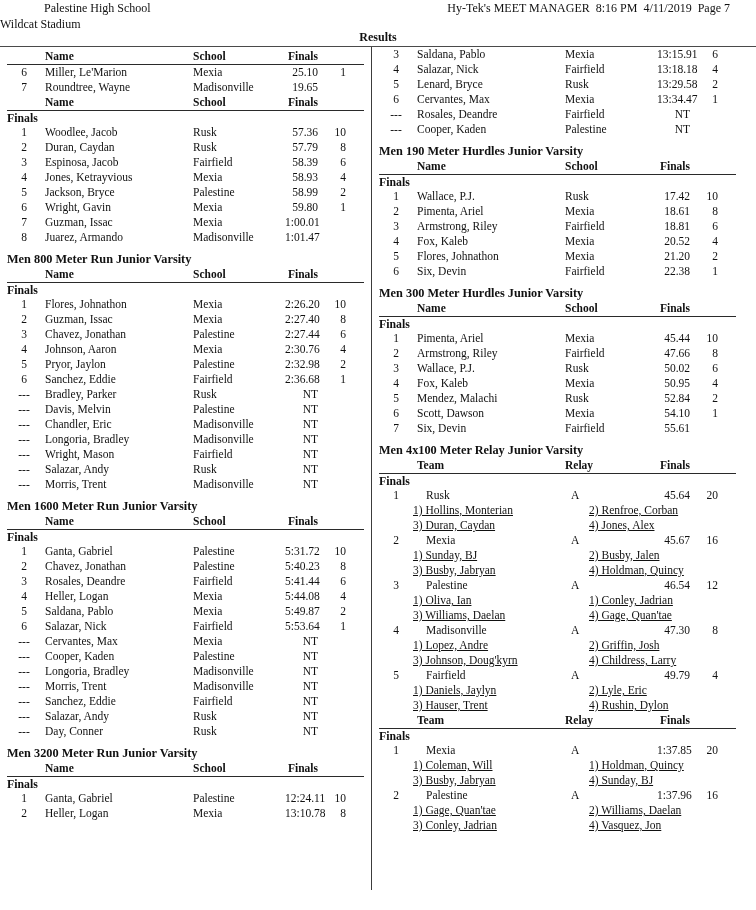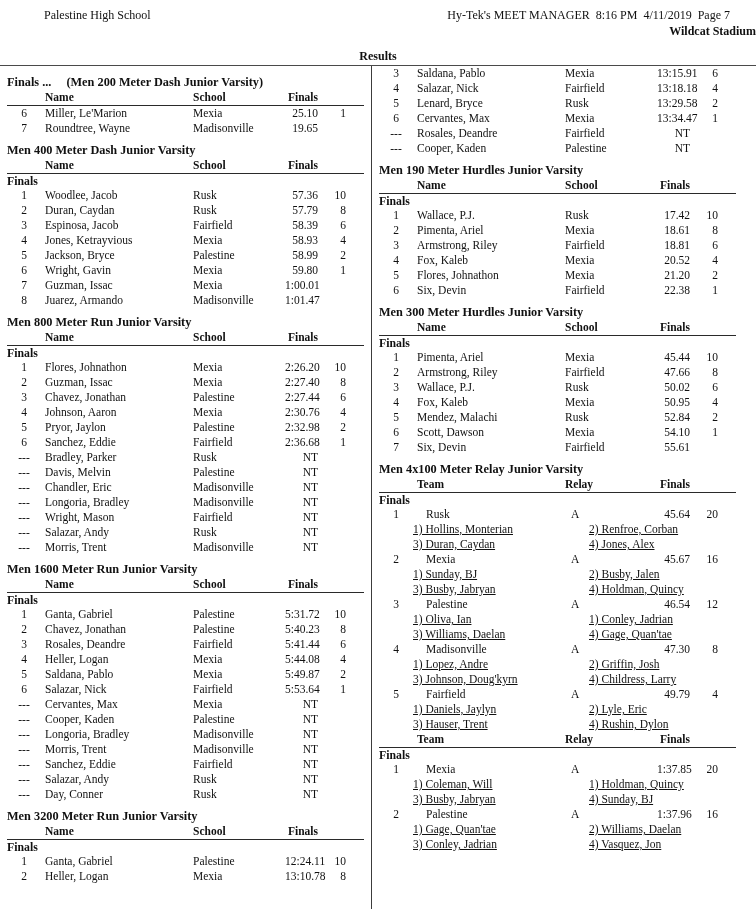--- a/index.html
+++ b/index.html
@@ -6,25 +6,25 @@
   html,body { background:#ffffff; }
   body {
     width:756px; height:910px;
     font-family:"Liberation Serif", serif;
     color:#111;
     -webkit-font-smoothing:antialiased;
   }
   .page { width:756px; height:910px; position:relative; overflow:hidden; background:#fff; }
 
   
-  .top-line { display:flex; justify-content:space-between; padding:8px 26px 0 44px; font-size:12px; line-height:14px; }
+  .top-line { display:flex; justify-content:space-between; padding:1px 26px 0 44px; font-size:12px; line-height:14px; }
   .pre { white-space:pre; }
   .meet-title { text-align:center; font-weight:bold; font-size:12.5px; line-height:14px; margin-top:3px; }
-  .venue { text-align:right; font-weight:bold; font-size:12px; line-height:14px; margin-top:2px; }
-  .results-label { text-align:center; font-weight:bold; font-size:12px; line-height:13px; margin-top:12px; padding-bottom:2px; border-bottom:1px solid #4a4a4a; }
+  .venue { text-align:left; font-weight:normal; font-size:12px; line-height:14px; margin-top:2px; }
+  .results-label { text-align:center; font-weight:bold; font-size:12px; line-height:13px; margin-top:0; padding-bottom:2px; border-bottom:1px solid #4a4a4a; }
 
   
   .columns { display:flex; align-items:stretch; height:843px; }
   .col { box-sizing:border-box; }
   .col-left  { width:371px; padding:2px 3px 0 7px; }
   .divider   { width:1px; background:#3c3c3c; }
   .col-right { flex:1; padding:0 4px 0 7px; }
 
   
   .section { }
@@ -60,21 +60,20 @@
 <div class="page">
   <div class="top-line">
     <span class="pre">Palestine High School</span>
     <span class="pre">Hy-Tek's MEET MANAGER  8:16 PM  4/11/2019  Page 7</span>
   </div>
   <div class="venue">Wildcat Stadium</div>
   <div class="results-label">Results</div>
   <div class="columns">
     <div class="col col-left" id="col-left">
         <div class="section">
-          <div class="sec-heading"><span class="prefix">Finals ...</span><span>(Men 200 Meter Dash Junior Varsity)</span></div>
           <div class="thead">
             <span class="c-place"></span>
             <span class="c-name">Name</span>
             <span class="c-school">School</span>
             <span class="c-result">Finals</span>
             <span class="c-points"></span>
           </div>
           <div class="row">
             <span class="c-place">6</span>
             <span class="c-name">Miller, Le'Marion</span>
@@ -84,21 +83,20 @@
           </div>
           <div class="row">
             <span class="c-place">7</span>
             <span class="c-name">Roundtree, Wayne</span>
             <span class="c-school">Madisonville</span>
             <span class="c-result">19.65</span>
             <span class="c-points"></span>
           </div>
         </div>
         <div class="section">
-          <div class="sec-heading"><span>Men 400 Meter Dash Junior Varsity</span></div>
           <div class="thead">
             <span class="c-place"></span>
             <span class="c-name">Name</span>
             <span class="c-school">School</span>
             <span class="c-result">Finals</span>
             <span class="c-points"></span>
           </div>
           <div class="finals-sub">Finals</div>
           <div class="row">
             <span class="c-place">1</span>

